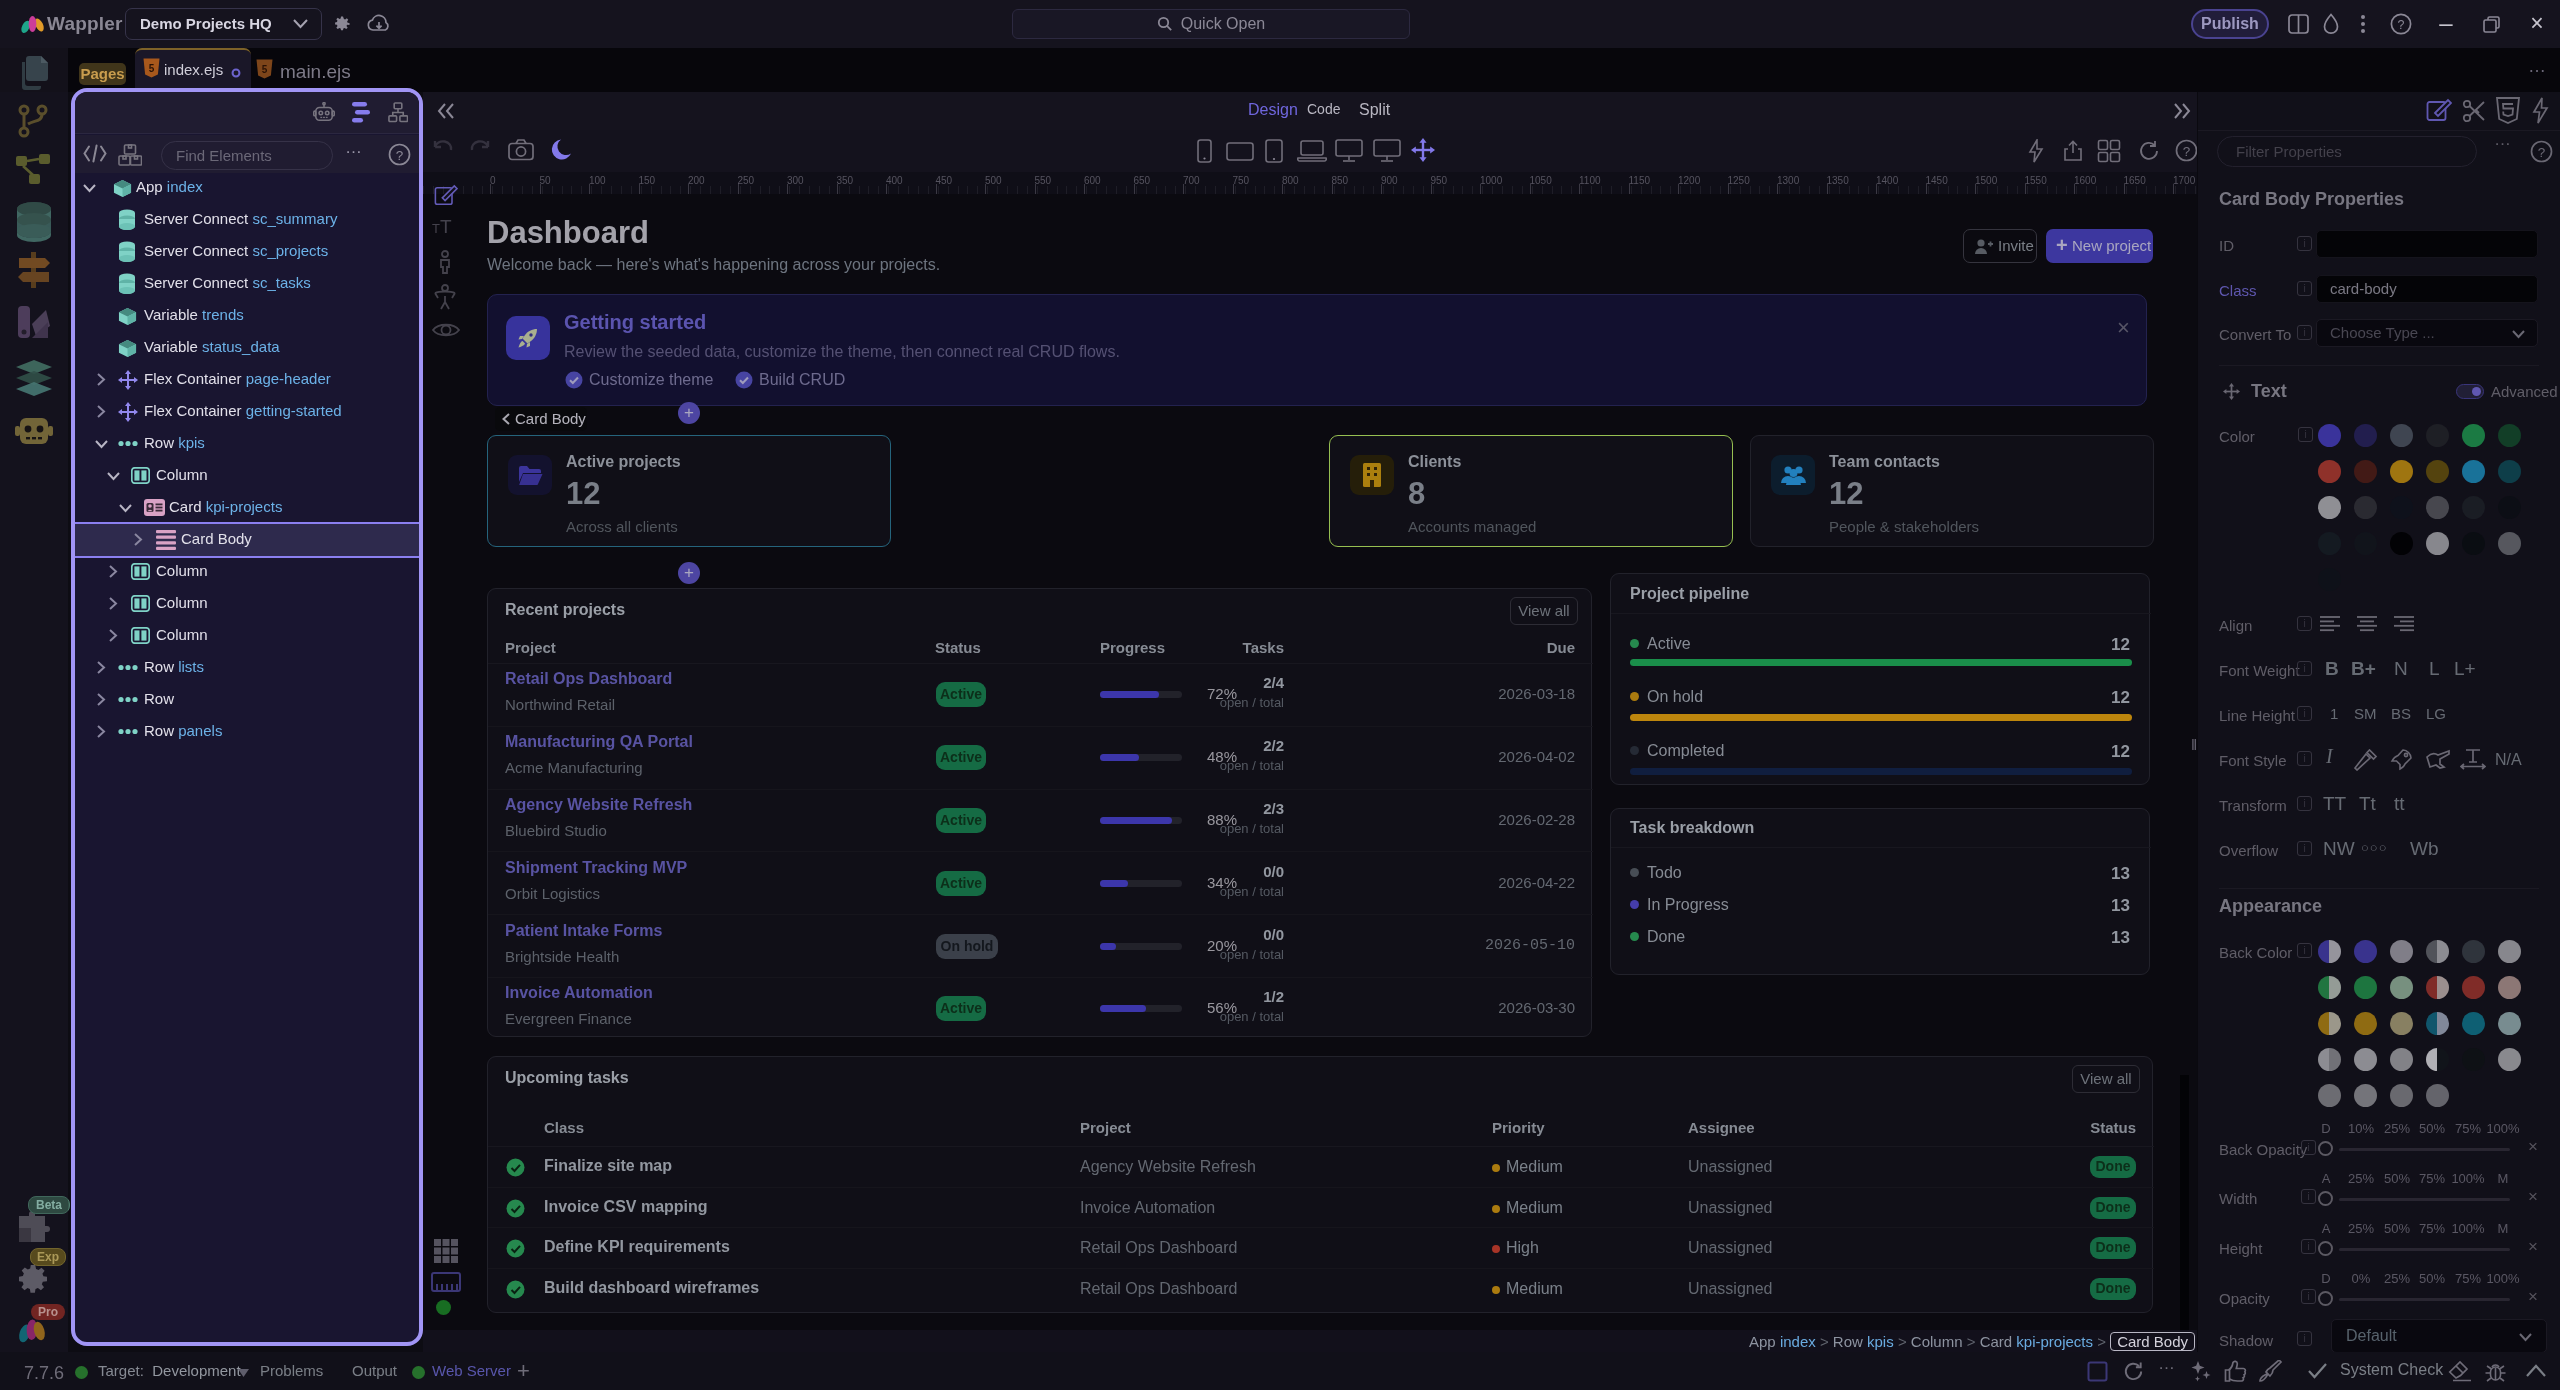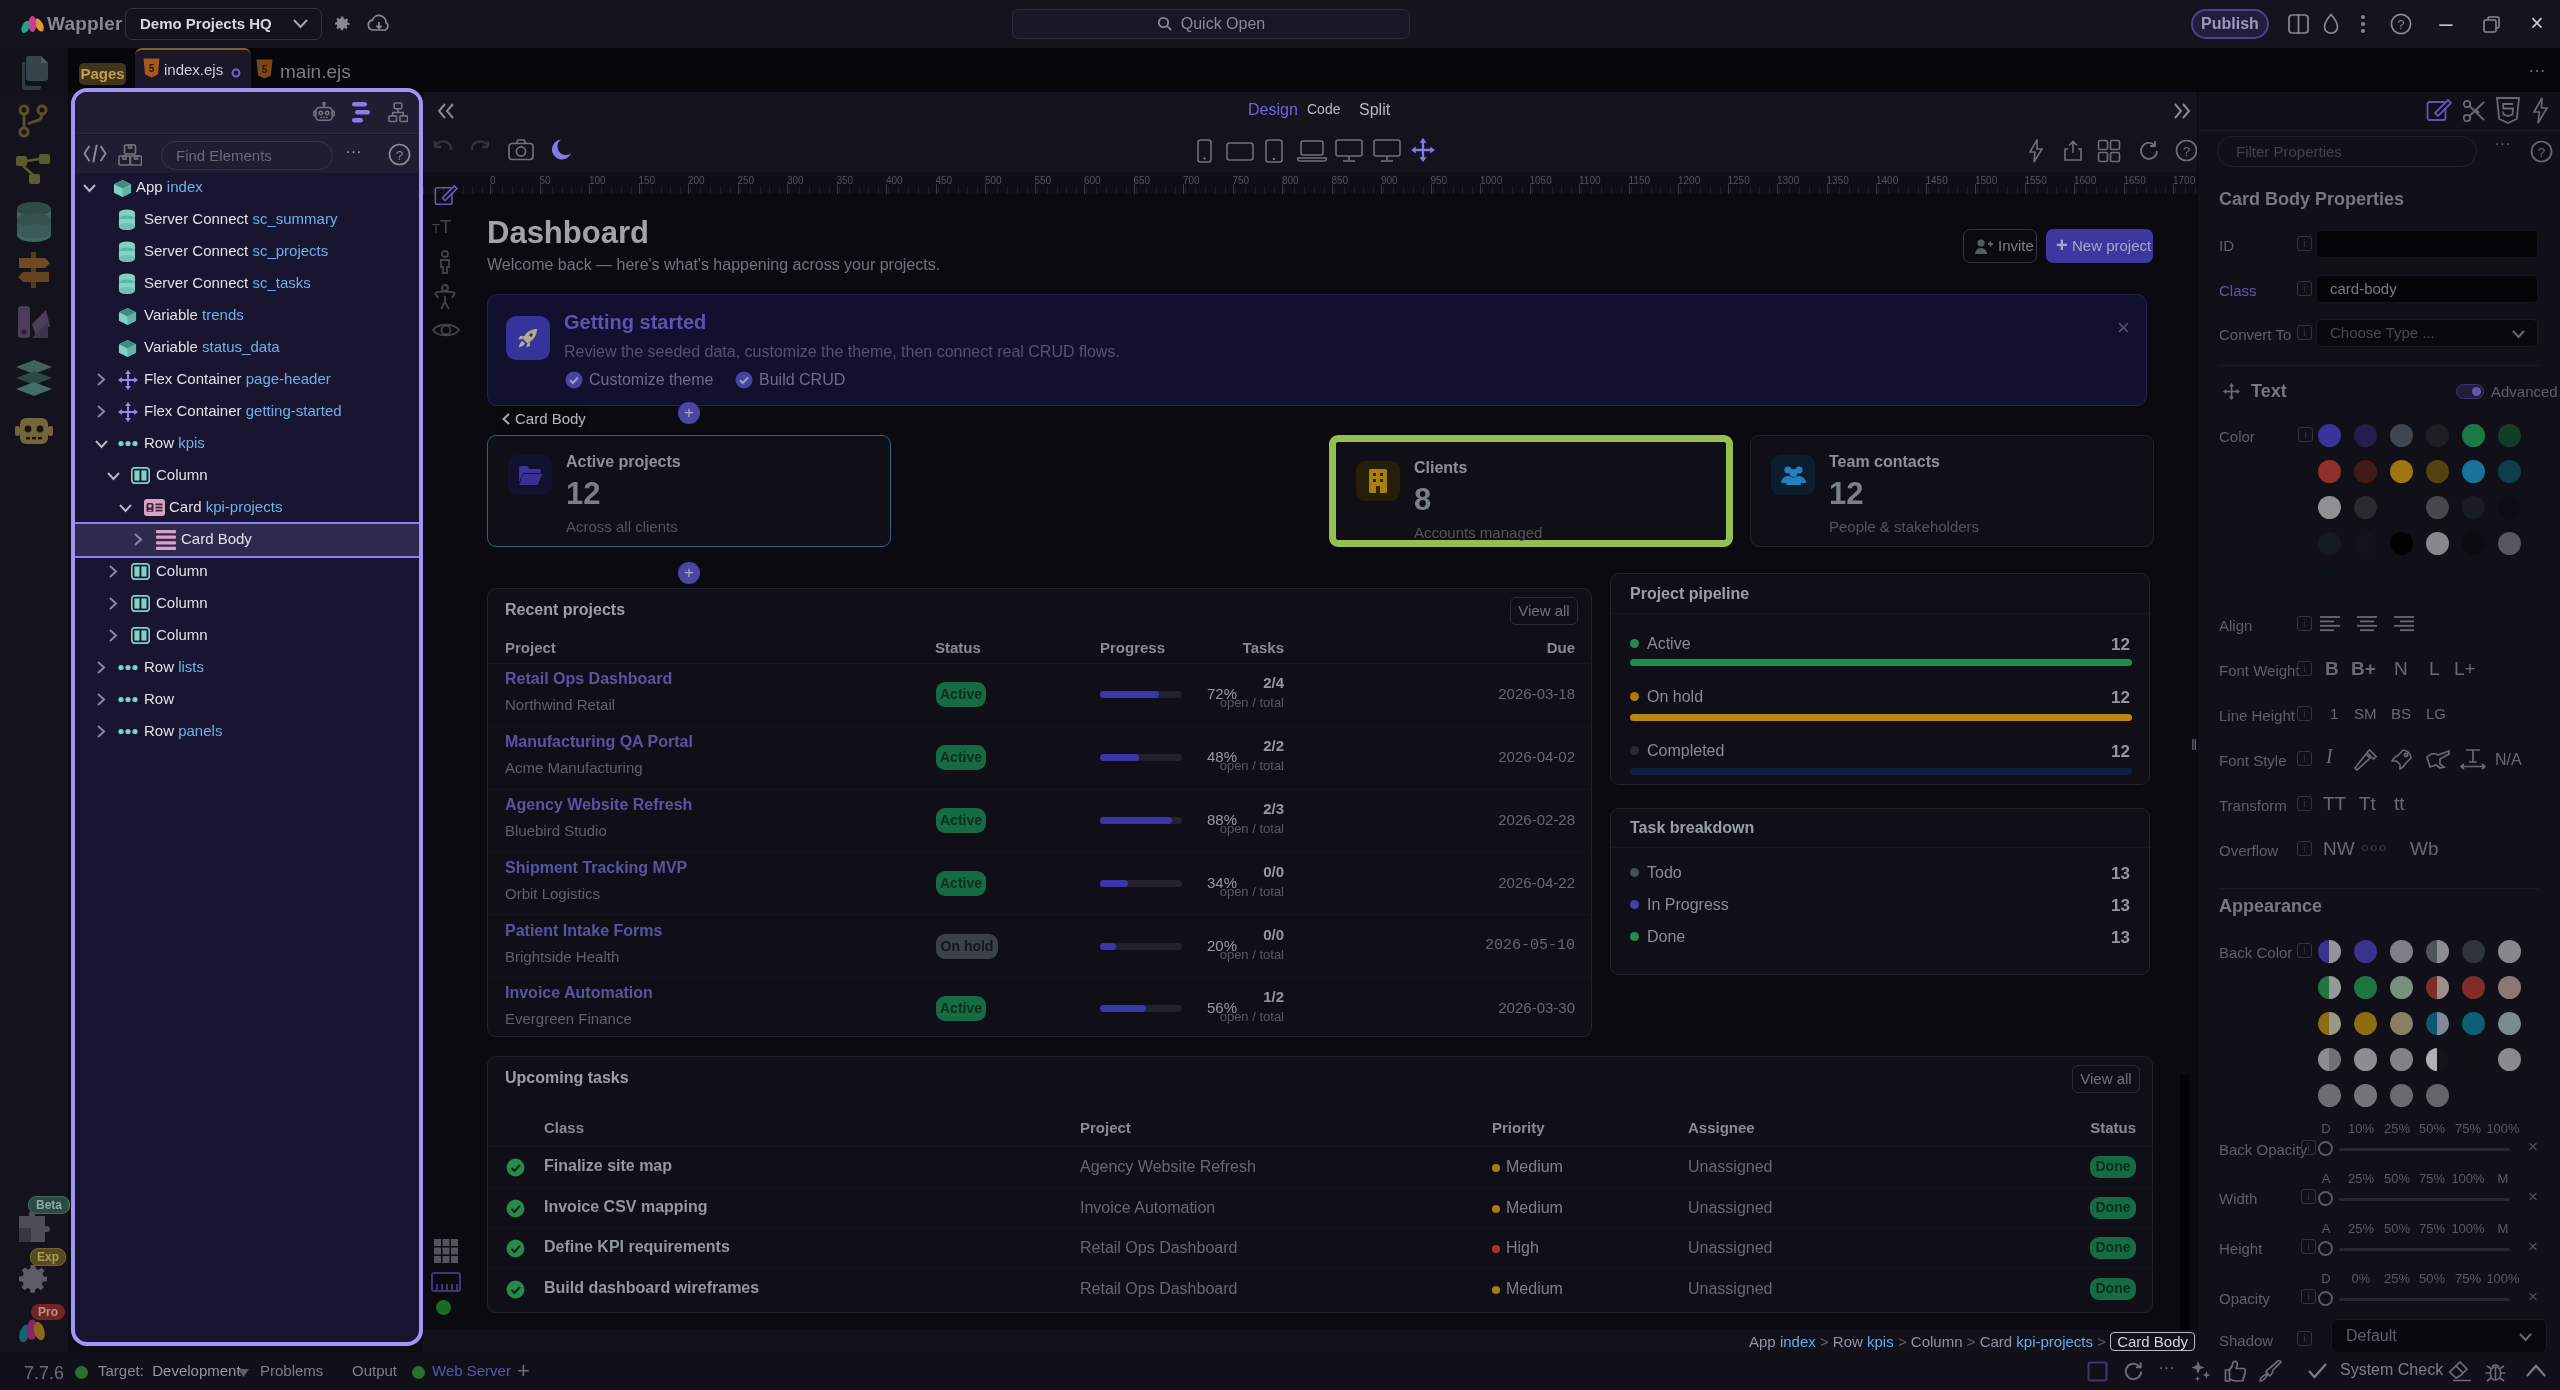--- a/index.html
+++ b/index.html
@@ -779,21 +779,21 @@
         <div class="abs" style="left:20px;top:19px;width:44px;height:40px;background:#171538;border-radius:9px;">
           <svg class="abs" style="left:10px;top:10px" width="25" height="20" viewBox="0 0 25 20">
             <path fill="#4a40c4" d="M1 3 a2 2 0 012-2 h6 l2.5 3 H21 a2 2 0 012 2 v2 H5 L1 17z"></path>
             <path fill="#4a40c4" d="M5 9 h19.5 L20 19 a2 2 0 01-1.9 1.4 H1z" opacity="0.9"></path>
           </svg>
         </div>
         <div class="abs" style="left:78px;top:17px;font-size:16px;font-weight:bold;color:#b1b7c1;">Active projects</div>
         <div class="abs" style="left:78px;top:40px;font-size:31px;font-weight:bold;color:#9aa0ab;">12</div>
         <div class="abs" style="left:78px;top:82px;font-size:15px;color:#656b73;">Across all clients</div>
       </div>
-<div class="abs" style="left:906px;top:343px;width:404px;height:112px;background:#12111a;border:7px solid #bef264;border-radius:9px;">
+<div class="abs" style="left:906px;top:343px;width:404px;height:112px;background:#12111a;border:1px solid #bef264;border-radius:9px;">
         <div class="abs" style="left:20px;top:19px;width:44px;height:40px;background:#2d2508;border-radius:9px;">
           <svg class="abs" style="left:12px;top:7px" width="20" height="26" viewBox="0 0 20 26">
             <rect x="1" y="1" width="18" height="24" rx="1.5" fill="#d9a00f"></rect>
             <g fill="#3a2a05">
               <rect x="5" y="5" width="3" height="3"></rect>
               <rect x="12" y="5" width="3" height="3"></rect>
               <rect x="5" y="11" width="3" height="3"></rect>
               <rect x="12" y="11" width="3" height="3"></rect>
               <rect x="8" y="18" width="4" height="7"></rect>
             </g>

